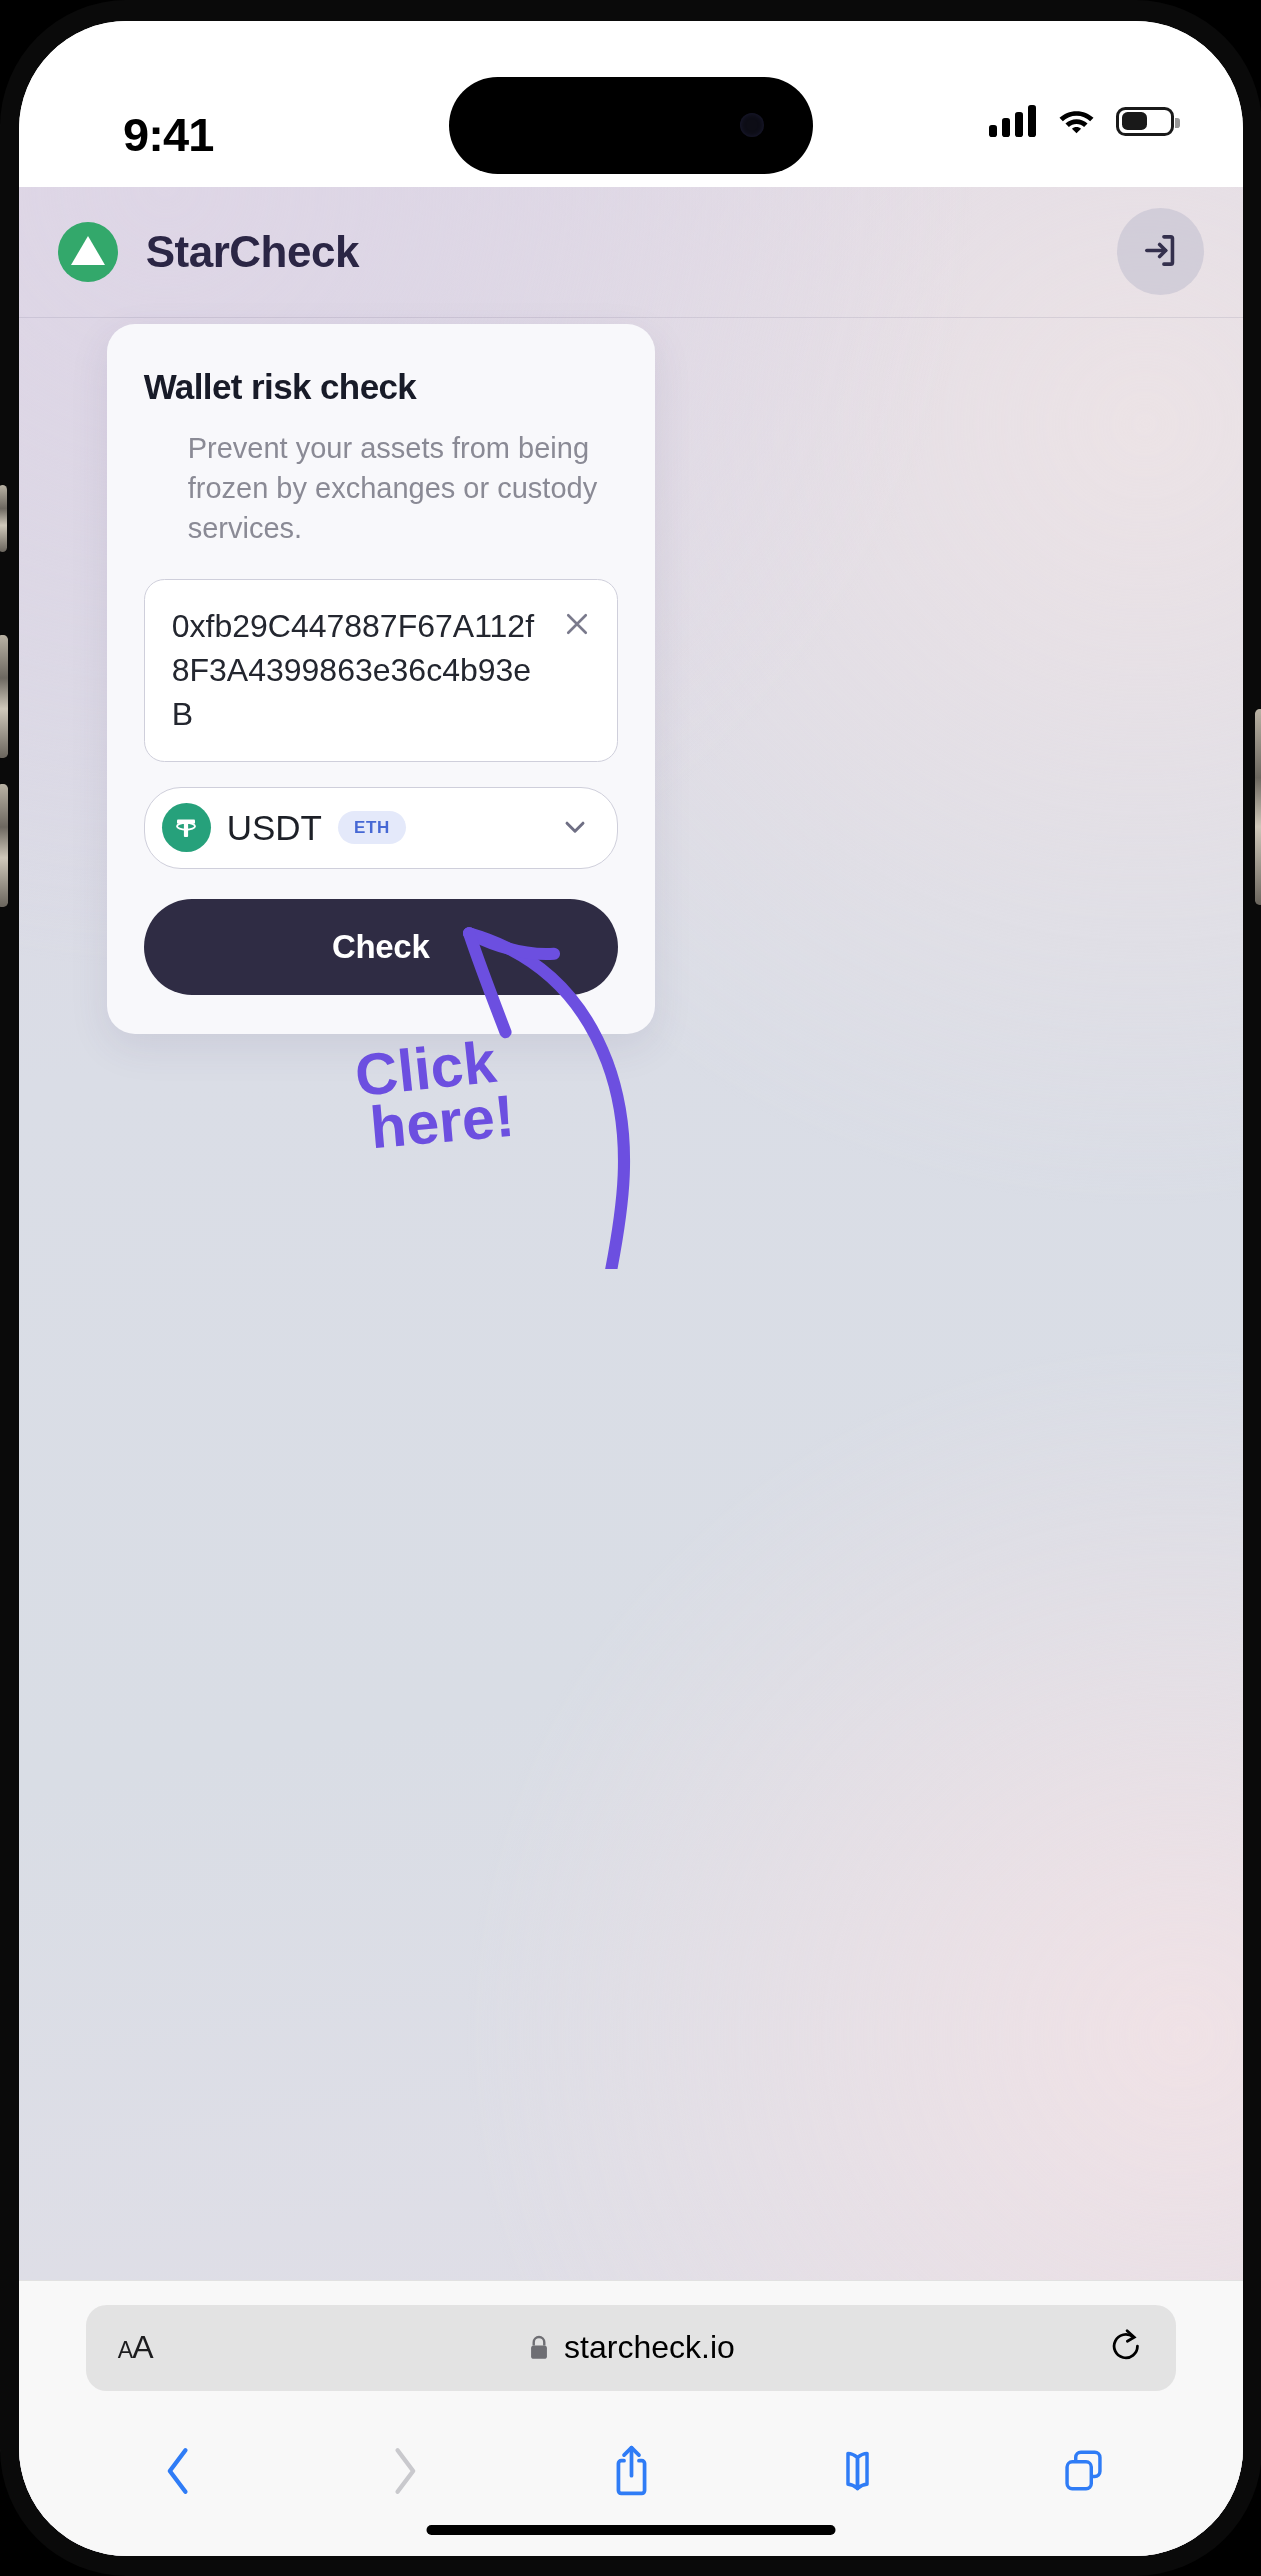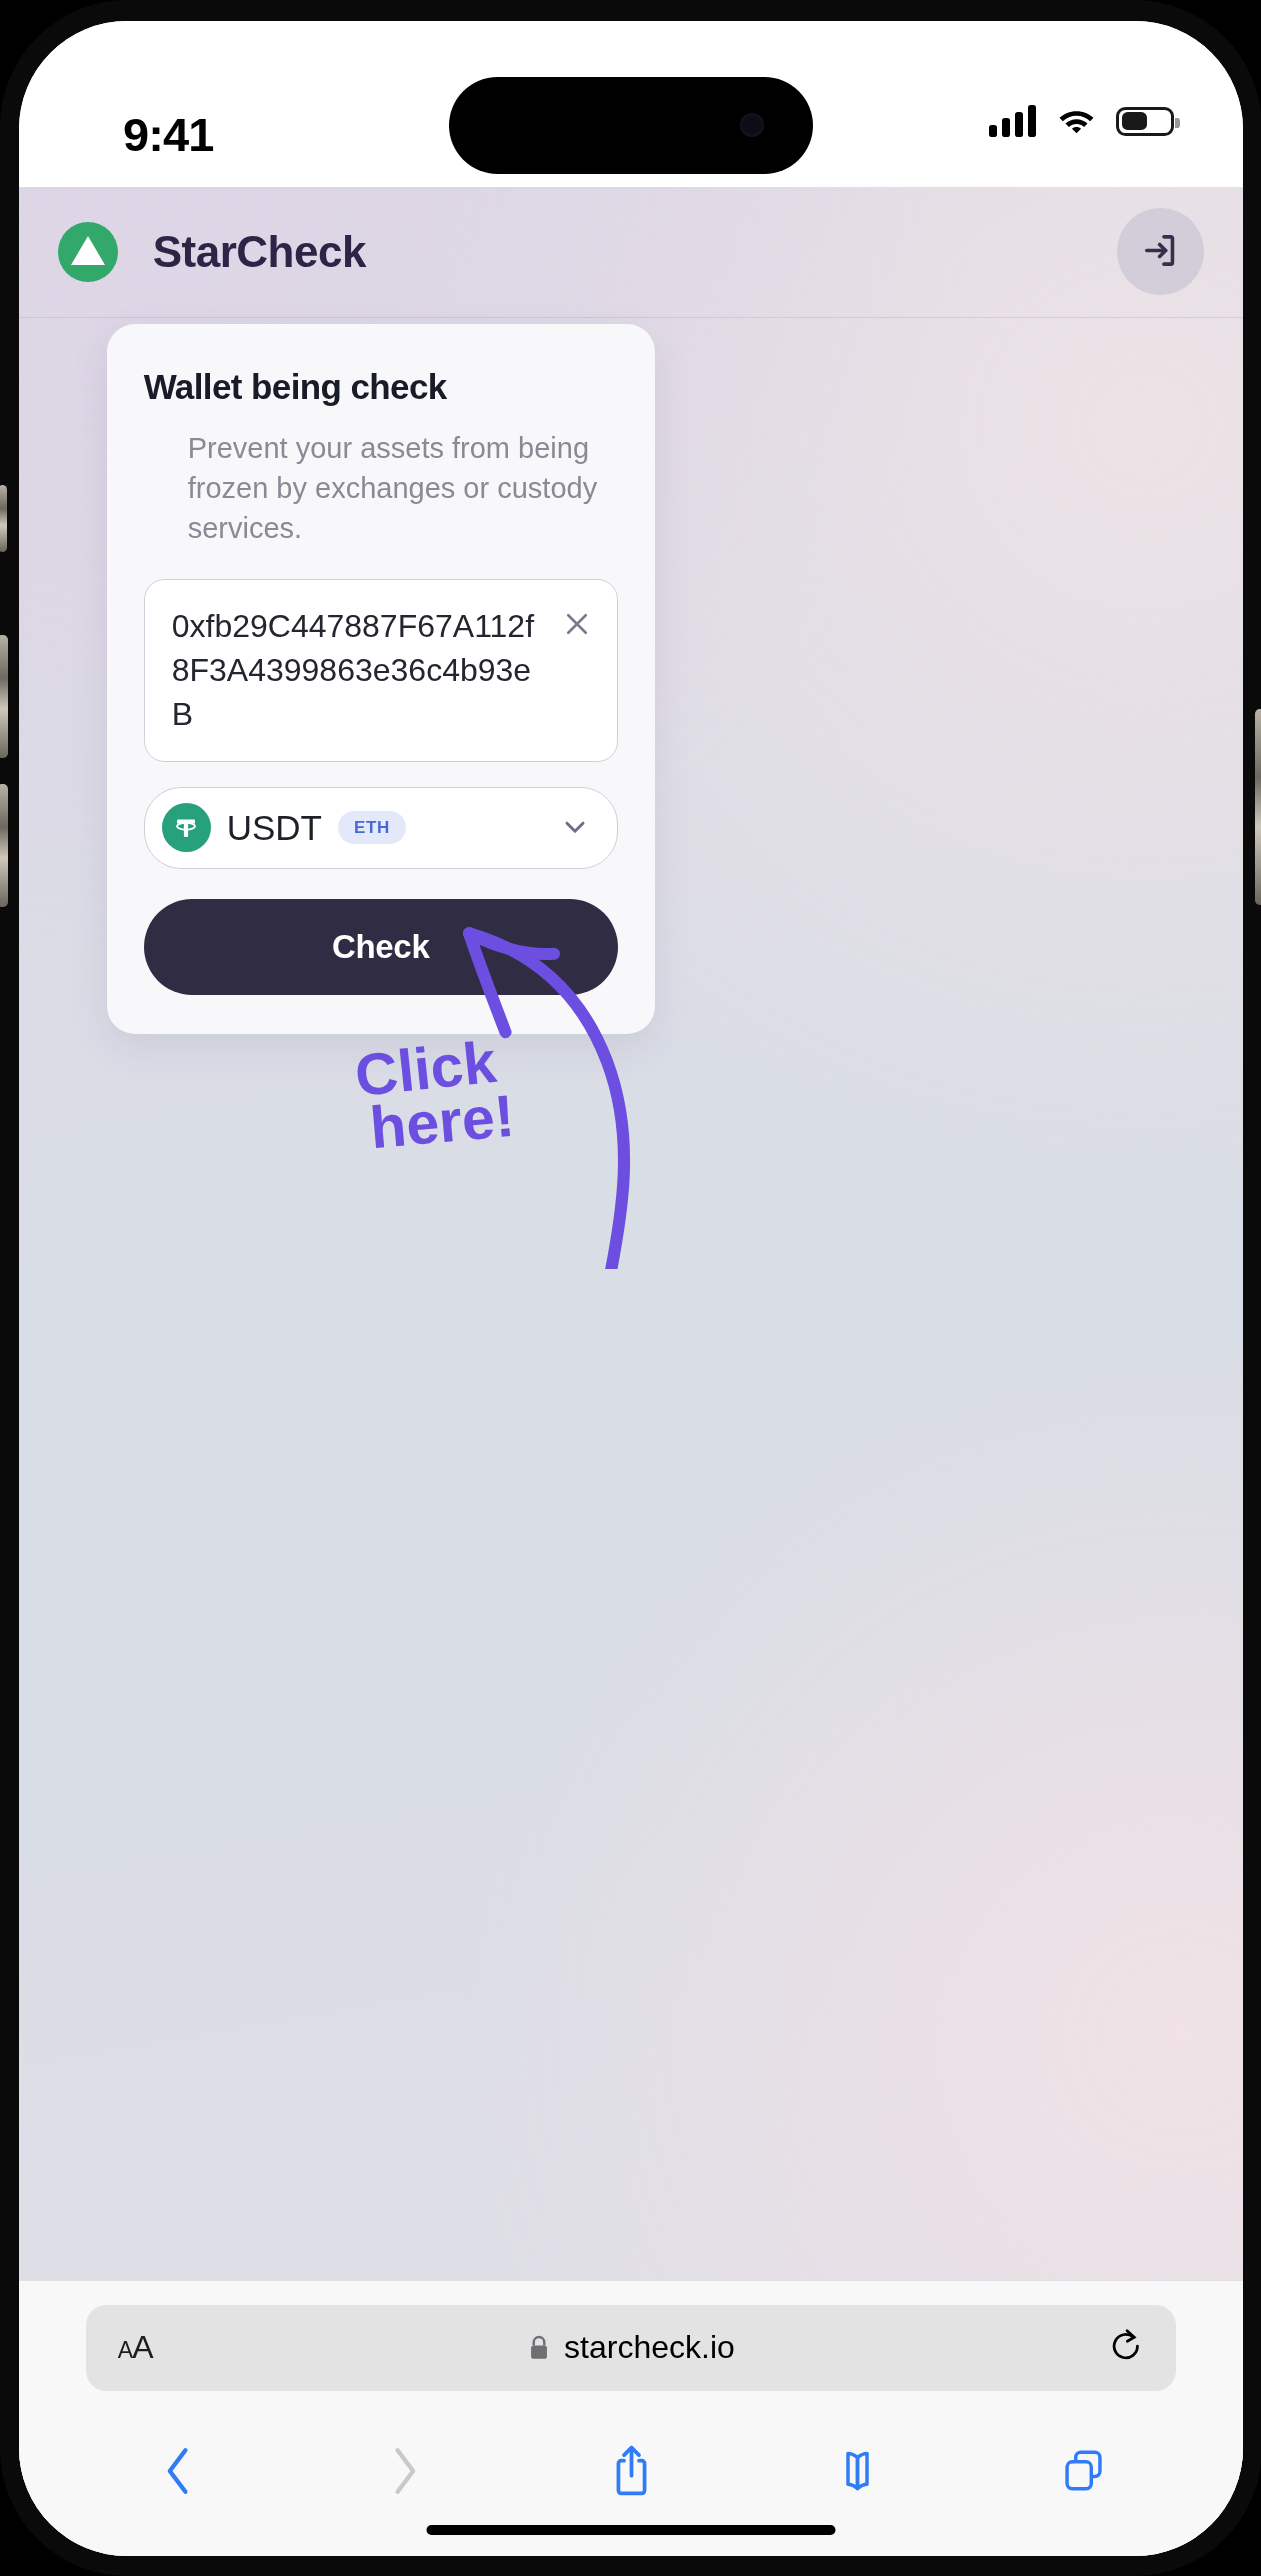--- a/index.html
+++ b/index.html
@@ -95,21 +95,21 @@
       linear-gradient(170deg,#dcd6e4 0%,#dadde6 35%,#d9dde5 62%,#e3dfe8 100%);
   }
 
   
   #app-header{
     position:absolute; left:0; top:0; right:0; height:131px;
     display:flex; align-items:center; justify-content:space-between;
     padding:0 39px;
     border-bottom:0.9px solid rgba(120,115,140,.17);
   }
-  #brand{ display:flex; align-items:center; gap:35px; }
+  #brand{ display:flex; align-items:center; gap:28px; }
   #brand-logo{
     width:60px; height:60px; border-radius:50%;
     background:#33a86b;
     display:flex; align-items:center; justify-content:center;
     flex-shrink:0;
   }
   #brand-logo .tri{
     width:0;height:0;
     border-left:17.7px solid transparent;
     border-right:17.7px solid transparent;
@@ -295,21 +295,21 @@
               <svg width="41" height="41" viewBox="0 0 24 24" fill="none" stroke="#34304d" stroke-width="2.1" stroke-linecap="round" stroke-linejoin="round">
                 <path d="M14 4h4a1 1 0 0 1 1 1v14a1 1 0 0 1-1 1h-4"></path>
                 <path d="M4 12h11"></path>
                 <path d="M11.5 8.5 15 12l-3.5 3.5"></path>
               </svg>
             </span>
           </button>
         </div>
 
         <div id="risk-card">
-          <div id="card-title">Wallet being check</div>
+          <div id="card-title">Wallet risk check</div>
           <div id="card-subtitle">Prevent your assets from being frozen by exchanges or custody services.</div>
 
           <div id="address-field">
             <div id="address-value">0xfb29C447887F67A112f8F3A4399863e36c4b93eB</div>
             <button id="address-clear">
               <span>
                 <svg width="30" height="30" viewBox="0 0 24 24" fill="none" stroke="#7a7a8c" stroke-width="2.1" stroke-linecap="round">
                   <path d="M5 5 19 19M19 5 5 19"></path>
                 </svg>
               </span>

